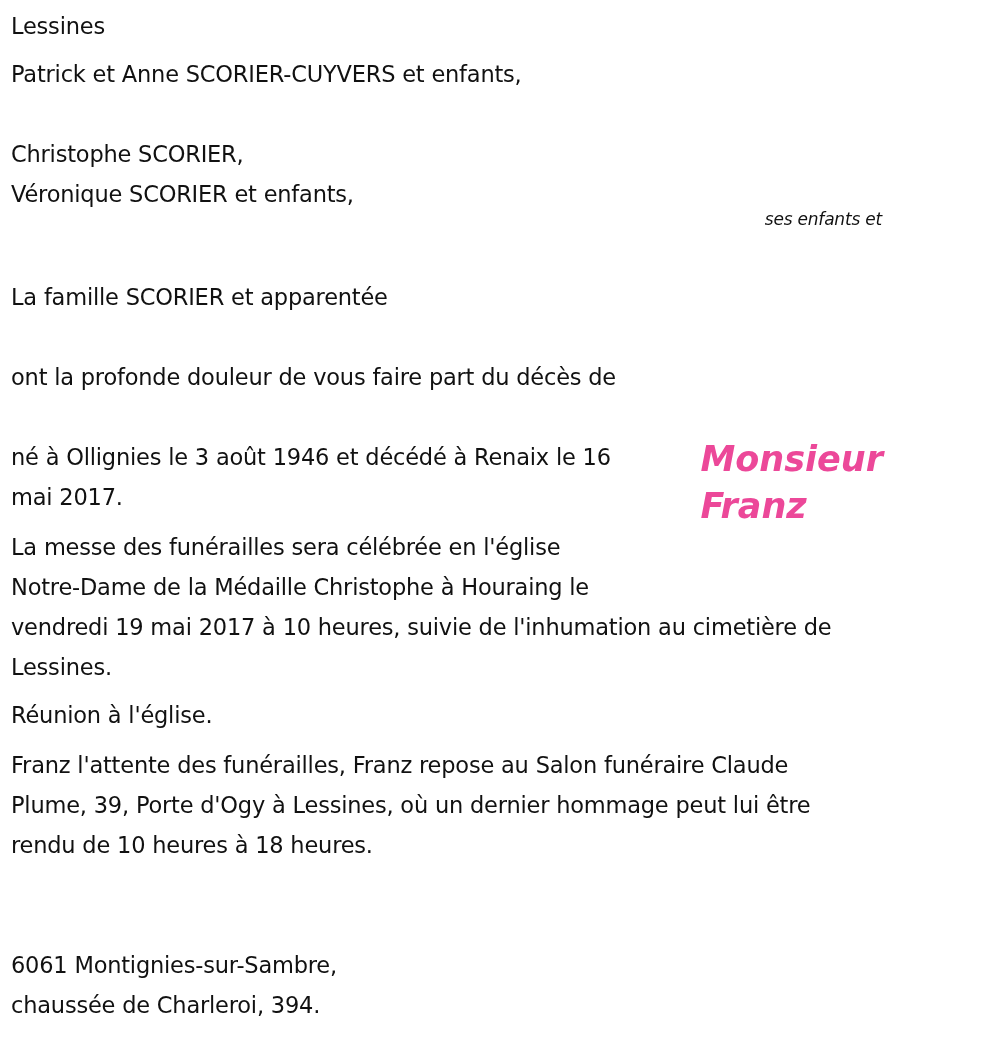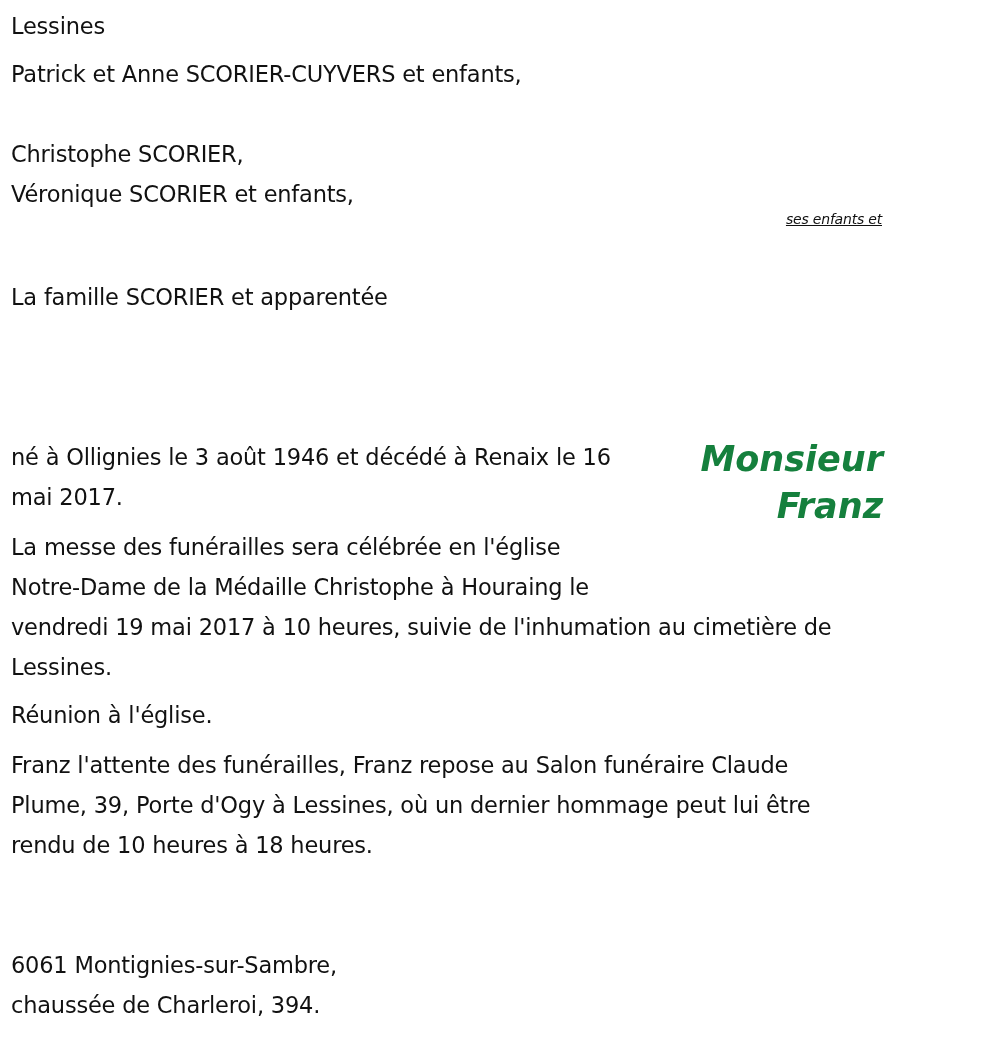--- a/index.html
+++ b/index.html
@@ -7,42 +7,43 @@
     width: 1000px; height: 1040px; overflow: hidden;
     font-family: "DejaVu Sans", "Liberation Sans", sans-serif;
     color: #111111;
     font-size: 22.5px;
     letter-spacing: -0.2px;
   }
   .page { position: relative; width: 892px; height: 1040px; }
   .line { position: absolute; left: 11px; white-space: nowrap; line-height: 30px; }
   .rtext {
     position: absolute; right: 10px; text-align: right;
-    font-style: italic; font-size: 14px; line-height: 40px; white-space: nowrap; text-decoration: underline;
+    font-style: italic; font-size: 17px; line-height: 40px; white-space: nowrap;
   }
   .deceased {
-    position: absolute; right: 9px; top: 436px; text-align: right;
+    position: absolute; right: 9px; top: 436px; 
     font-style: italic; font-weight: bold; font-size: 35px; line-height: 47px;
-    color: #15803d; letter-spacing: 0px;
+    color: #ec4899; letter-spacing: 0px;
   }
   .deceased div { white-space: nowrap; }
 </style>
 </head>
 <body>
 
 <div class="page">
   <div class="line" style="top:11px">Lessines</div>
 
   <div class="line" style="top:59px">Patrick et Anne SCORIER-CUYVERS et enfants,</div>
   <div class="line" style="top:139px">Christophe SCORIER,</div>
   <div class="line" style="top:179px">Véronique SCORIER et enfants,</div>
 
   <div class="rtext" style="top:199px">ses enfants et</div>
 
   <div class="line" style="top:282px">La famille SCORIER et apparentée</div>
+  <div class="line" style="top:362px">ont la profonde douleur de vous faire part du décès de</div>
 
   <div class="deceased">
     <div>Monsieur</div>
     <div>Franz</div>
   </div>
 
   <div class="line" style="top:442px">né à Ollignies le 3 août 1946 et décédé à Renaix le 16</div>
   <div class="line" style="top:482px">mai 2017.</div>
 
   <div class="line" style="top:532px">La messe des funérailles sera célébrée en l'église</div>

